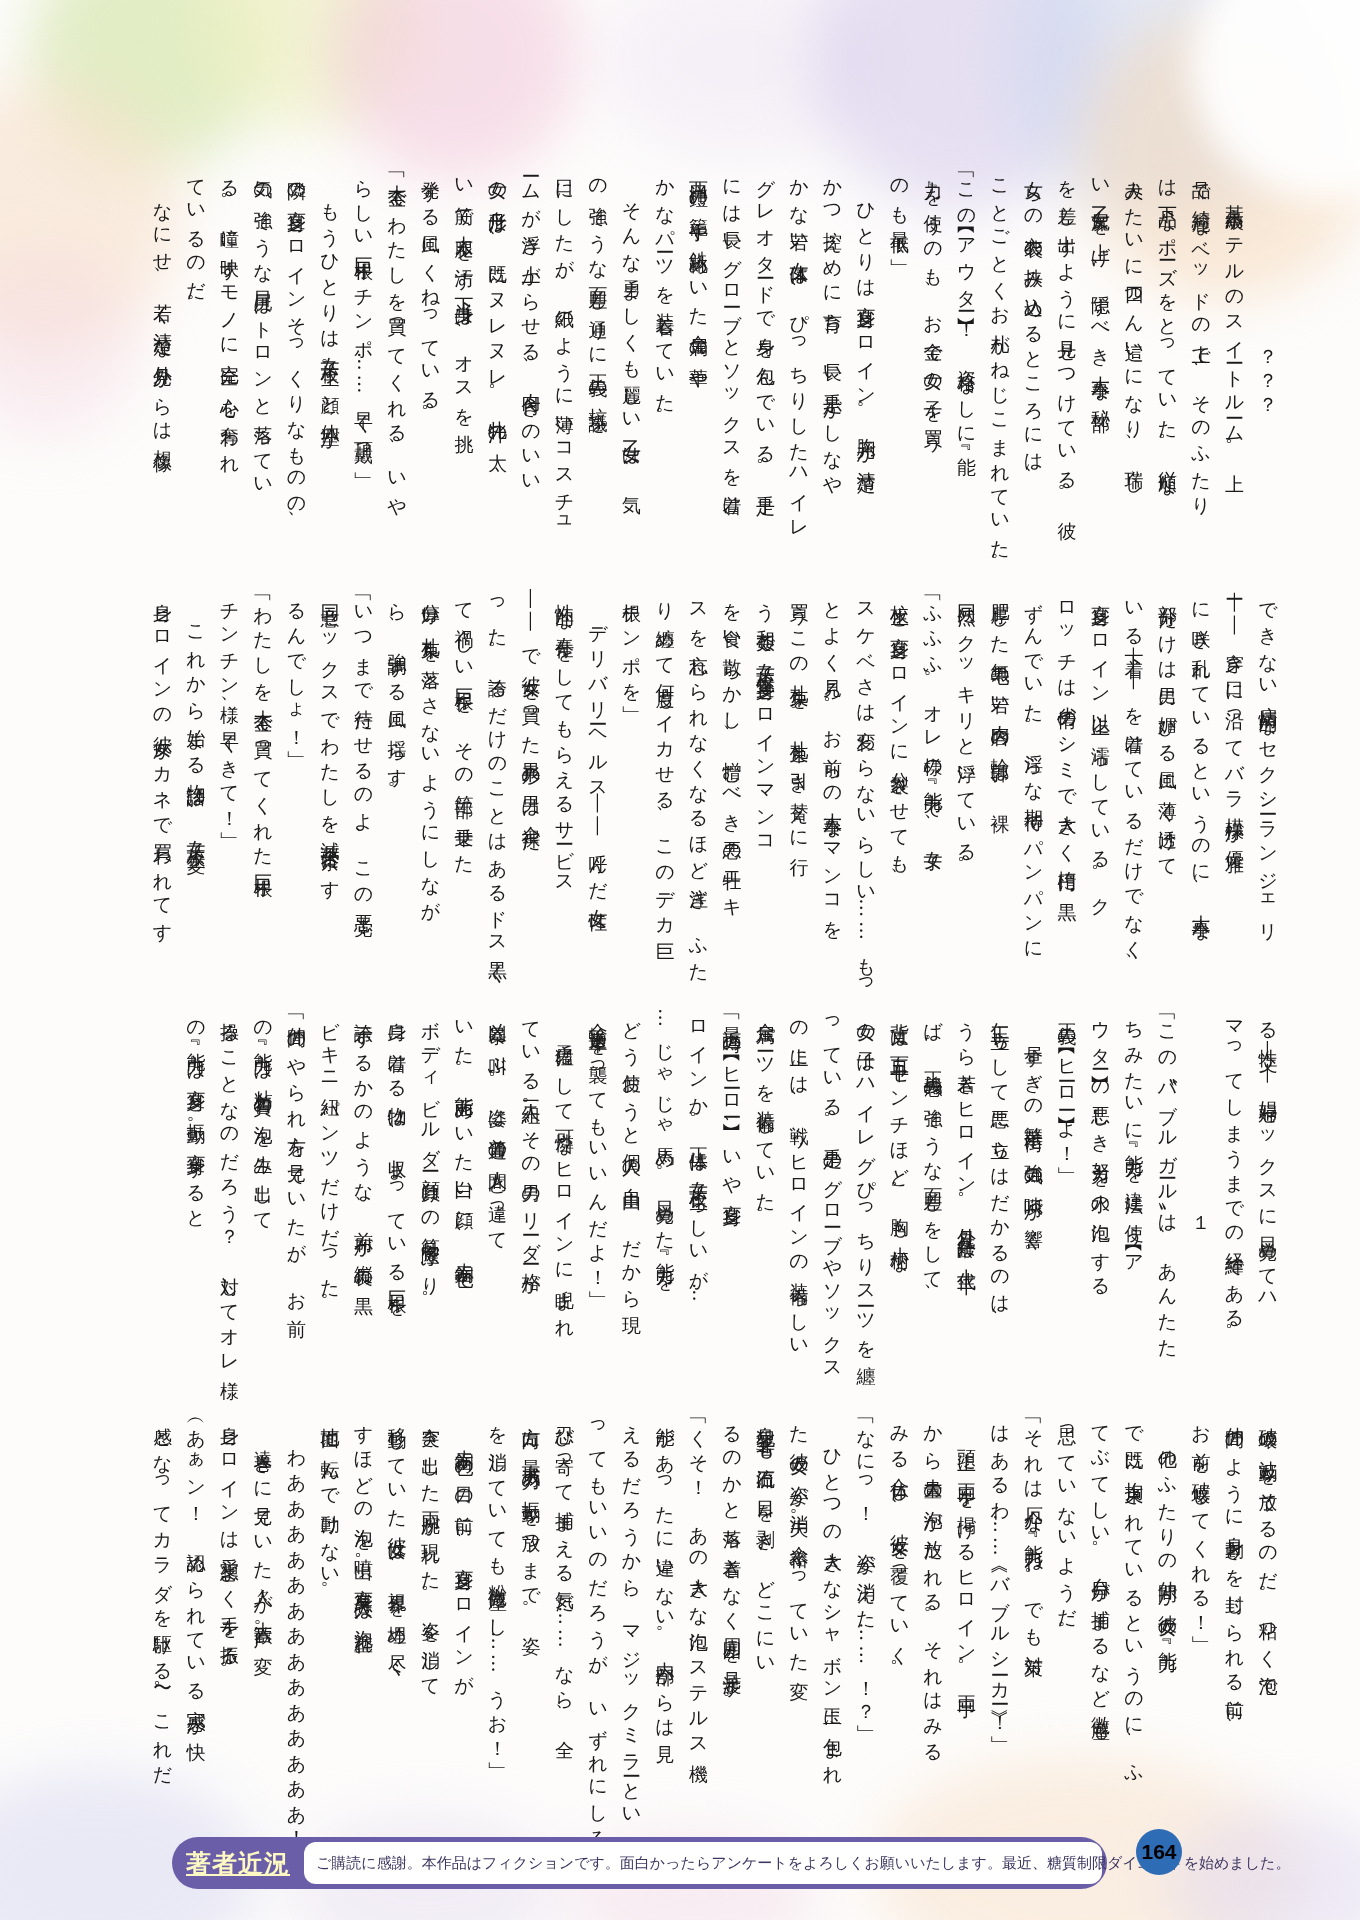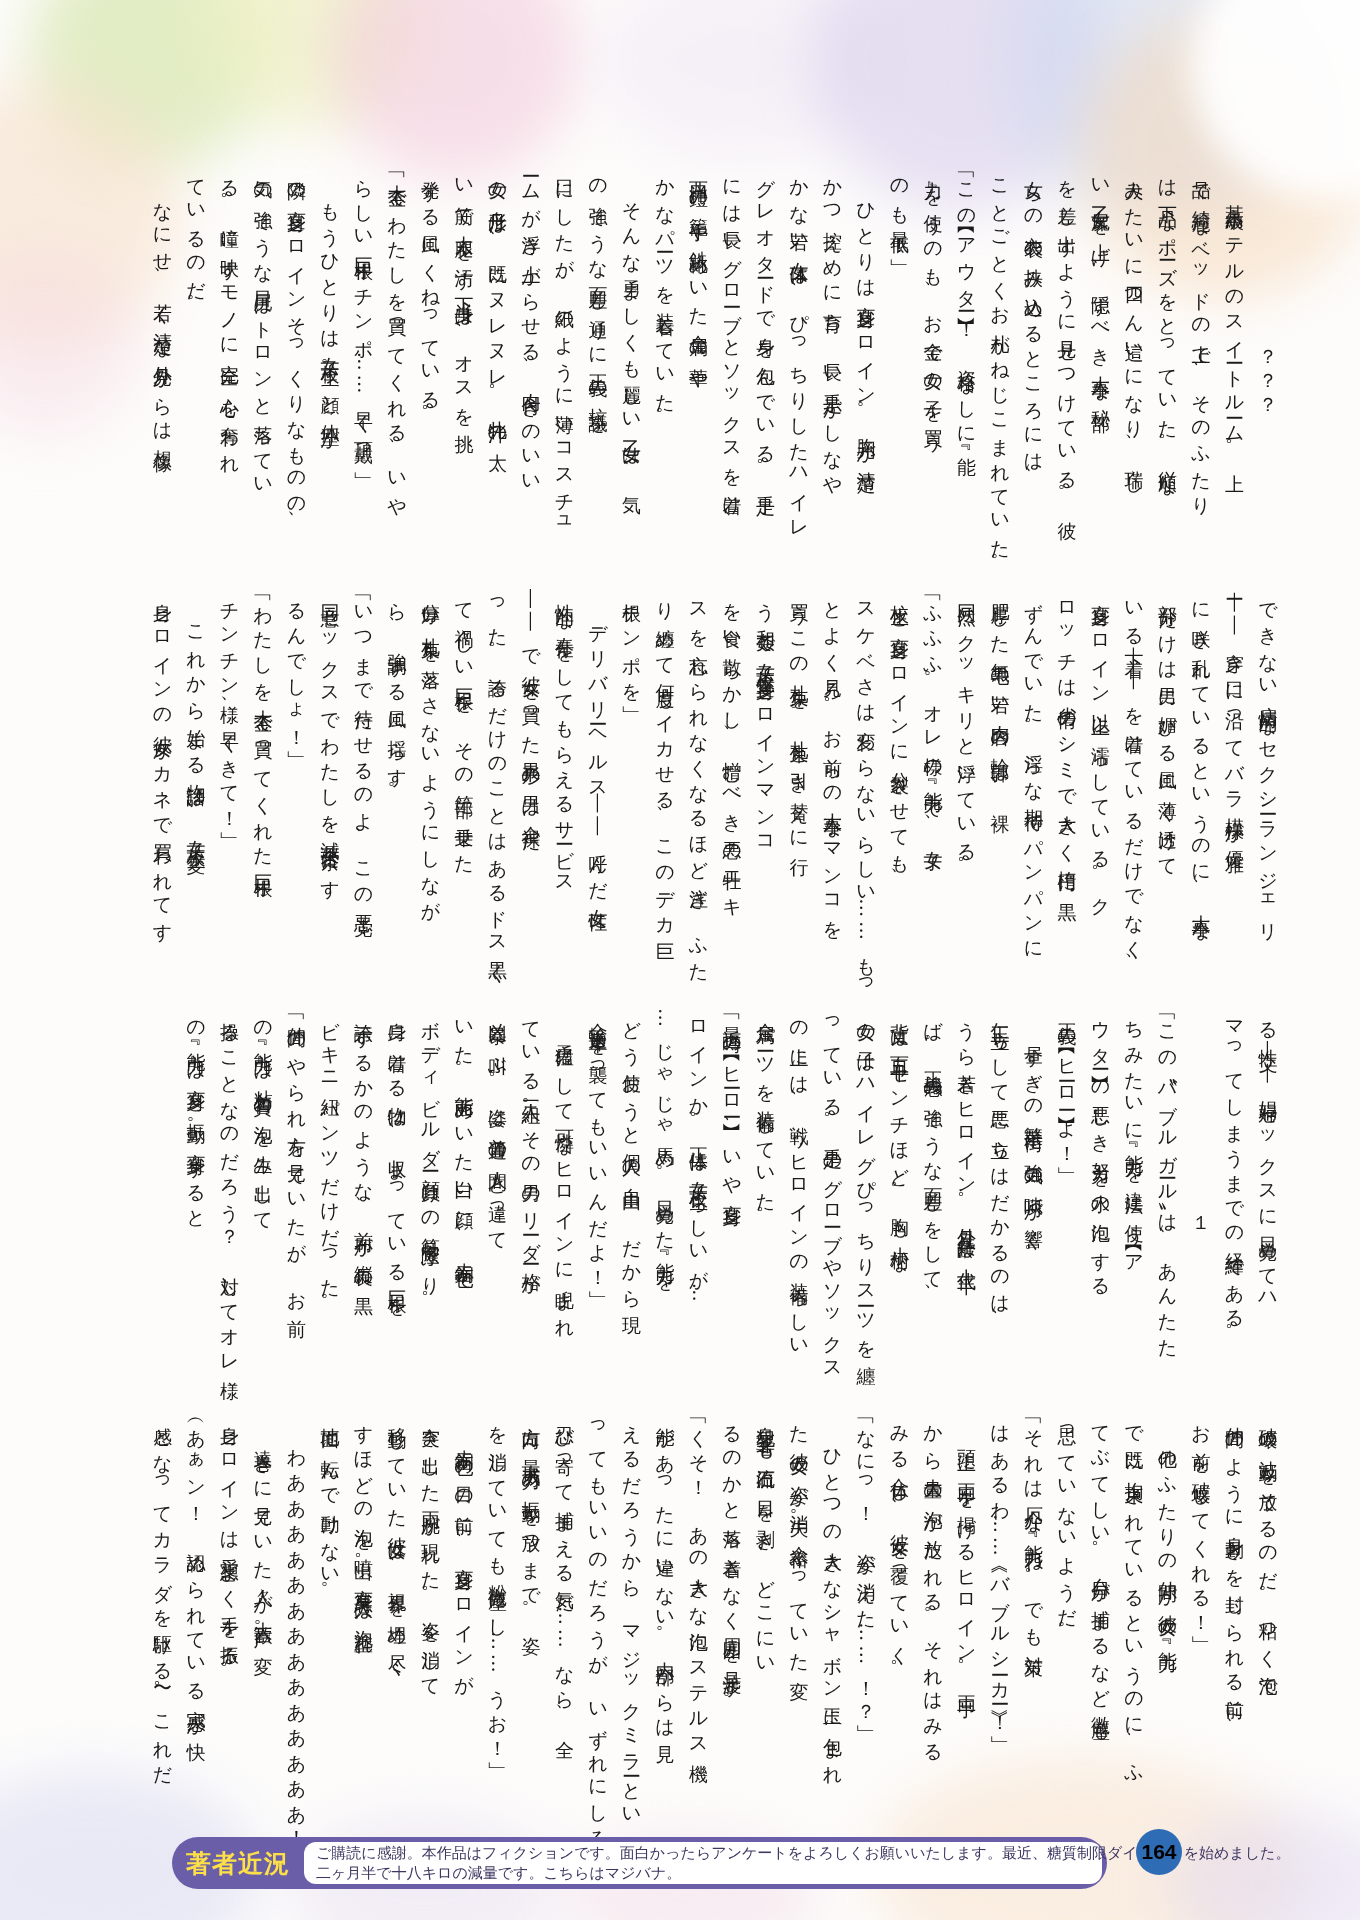--- a/index.html
+++ b/index.html
@@ -24,22 +24,22 @@
 
   .band{position:absolute;right:75px;height:412px;writing-mode:vertical-rl;
         text-orientation:mixed;font-size:19px;letter-spacing:3.8px;color:#1b1b1b;}
   .band .col{line-height:33.5px;white-space:nowrap;}
   .band .col.center{text-align:center;letter-spacing:5px;}
   #band1{top:166px;} #band2{top:589px;} #band3{top:1008px;} #band4{top:1412px;}
 
   .footer-bar{position:absolute;left:172px;top:1837px;width:935px;height:52px;
       background:#6a5ea8;border-radius:26px;}
   .footer-label{position:absolute;left:0;top:0;width:132px;height:52px;display:flex;
-      align-items:center;justify-content:center;color:#fde047;font-weight:bold;
-      font-size:25px;font-family:"Liberation Sans","DejaVu Sans",sans-serif;letter-spacing:1px;}
+      align-items:center;justify-content:center;color:#fef9c3;font-weight:bold;
+      font-size:25px;font-family:"Liberation Sans","DejaVu Sans",sans-serif;letter-spacing:1px;text-decoration:underline;}
   .footer-box{position:absolute;left:132px;top:5px;right:5px;bottom:5px;background:#ffffff;
       border-radius:12px;display:flex;flex-direction:column;justify-content:center;
       padding:0 10px 0 12px;box-sizing:border-box;}
   .footer-box div{font-family:"Liberation Sans","DejaVu Sans",sans-serif;
       font-size:15px;line-height:20px;color:#3c3660;white-space:nowrap;}
   .page-badge{position:absolute;left:1136px;top:1829px;width:46px;height:46px;border-radius:50%;
       background:#2e6cb5;color:#000000;display:flex;align-items:center;justify-content:center;
       font-family:"Liberation Sans","DejaVu Sans",sans-serif;font-size:21px;font-weight:bold;}
 </style>
 </head>
@@ -202,19 +202,18 @@
     <div class="col">　遠巻きに見ていた人々が大歓声。変</div>
     <div class="col">身ヒロインは愛想よく手を振る。</div>
     <div class="col">（あぁン！　認められている実感が快</div>
     <div class="col">感となってカラダを駆ける〜。これだ</div>
   </div>
 
 <div class="footer-bar">
   <div class="footer-label">著者近況</div>
   <div class="footer-box">
     <div>ご購読に感謝。本作品はフィクションです。面白かったらアンケートをよろしくお願いいたします。最近、糖質制限ダイエットを始めました。</div>
-    <div>二ヶ月半で十八キロの減量です。こちらはマジバナ。</div>
   </div>
 </div>
 
 <div class="page-badge">
   <span>164</span>
 </div>
 
 </body></html>

